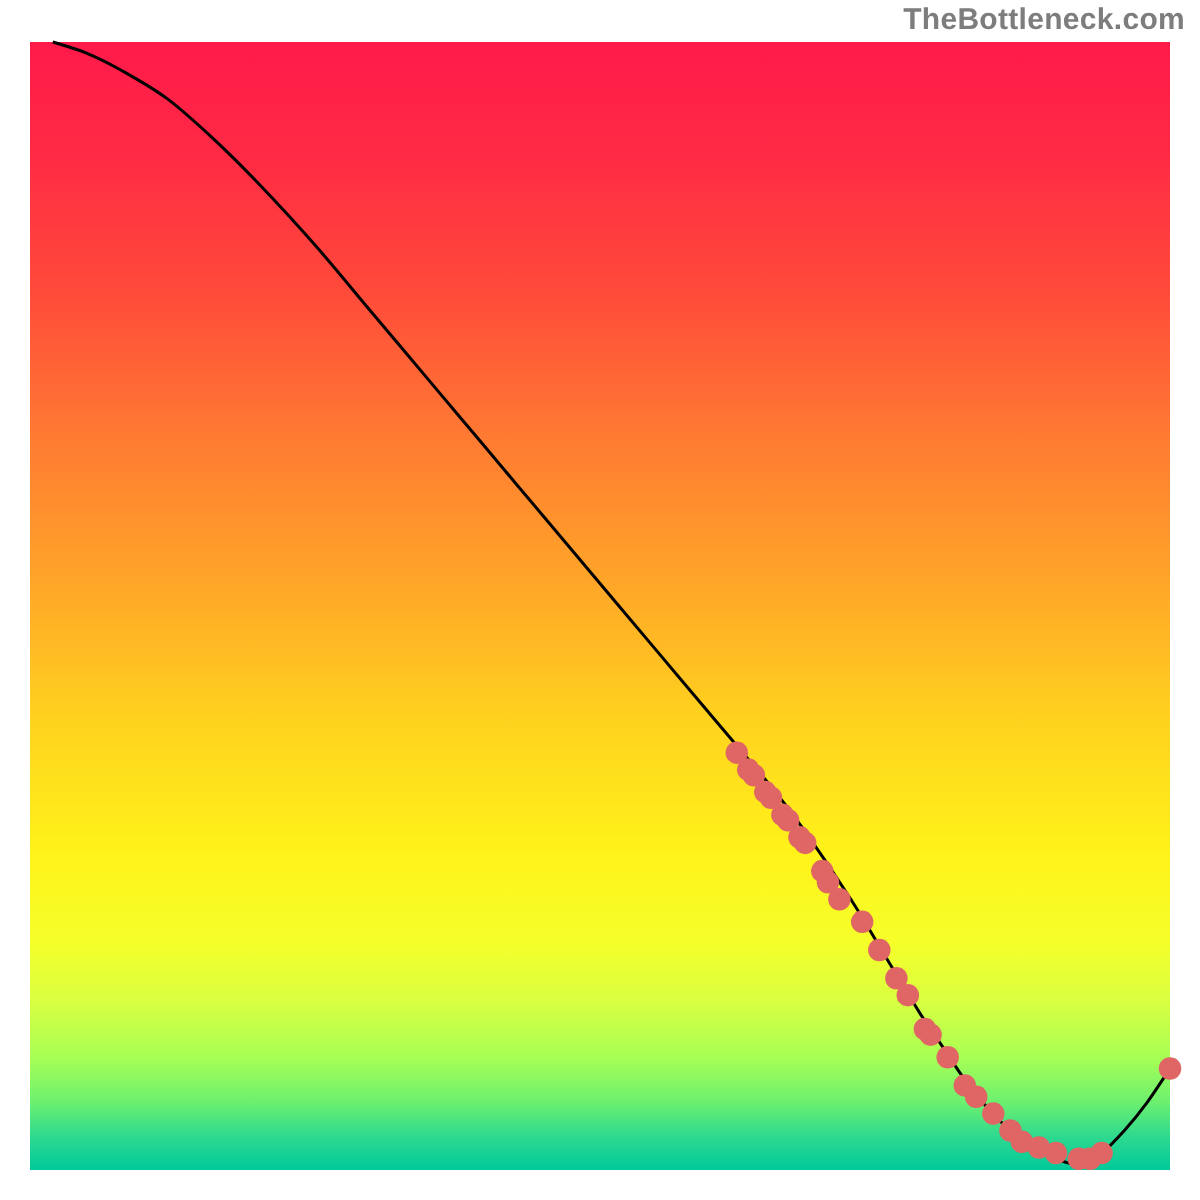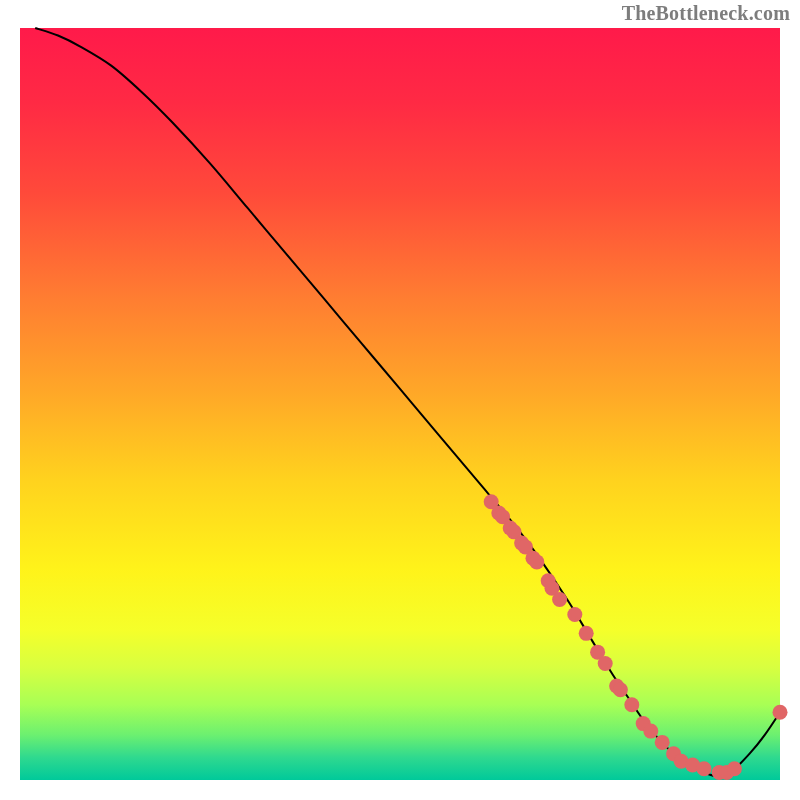--- a/index.html
+++ b/index.html
@@ -8,21 +8,20 @@
     width: 800px;
     height: 800px;
     background: #ffffff;
     font-family: Arial, Helvetica, sans-serif;
     overflow: hidden;
   }
   .chart-wrap {
     position: relative;
     width: 800px;
     height: 800px;
-    font-family: Liberation Serif, serif;
   }
   .attribution {
     position: absolute;
     top: 2px;
     right: 10px;
     font-size: 20px;
     font-weight: 600;
     color: #7d7d7d;
     letter-spacing: 0.2px;
   }

